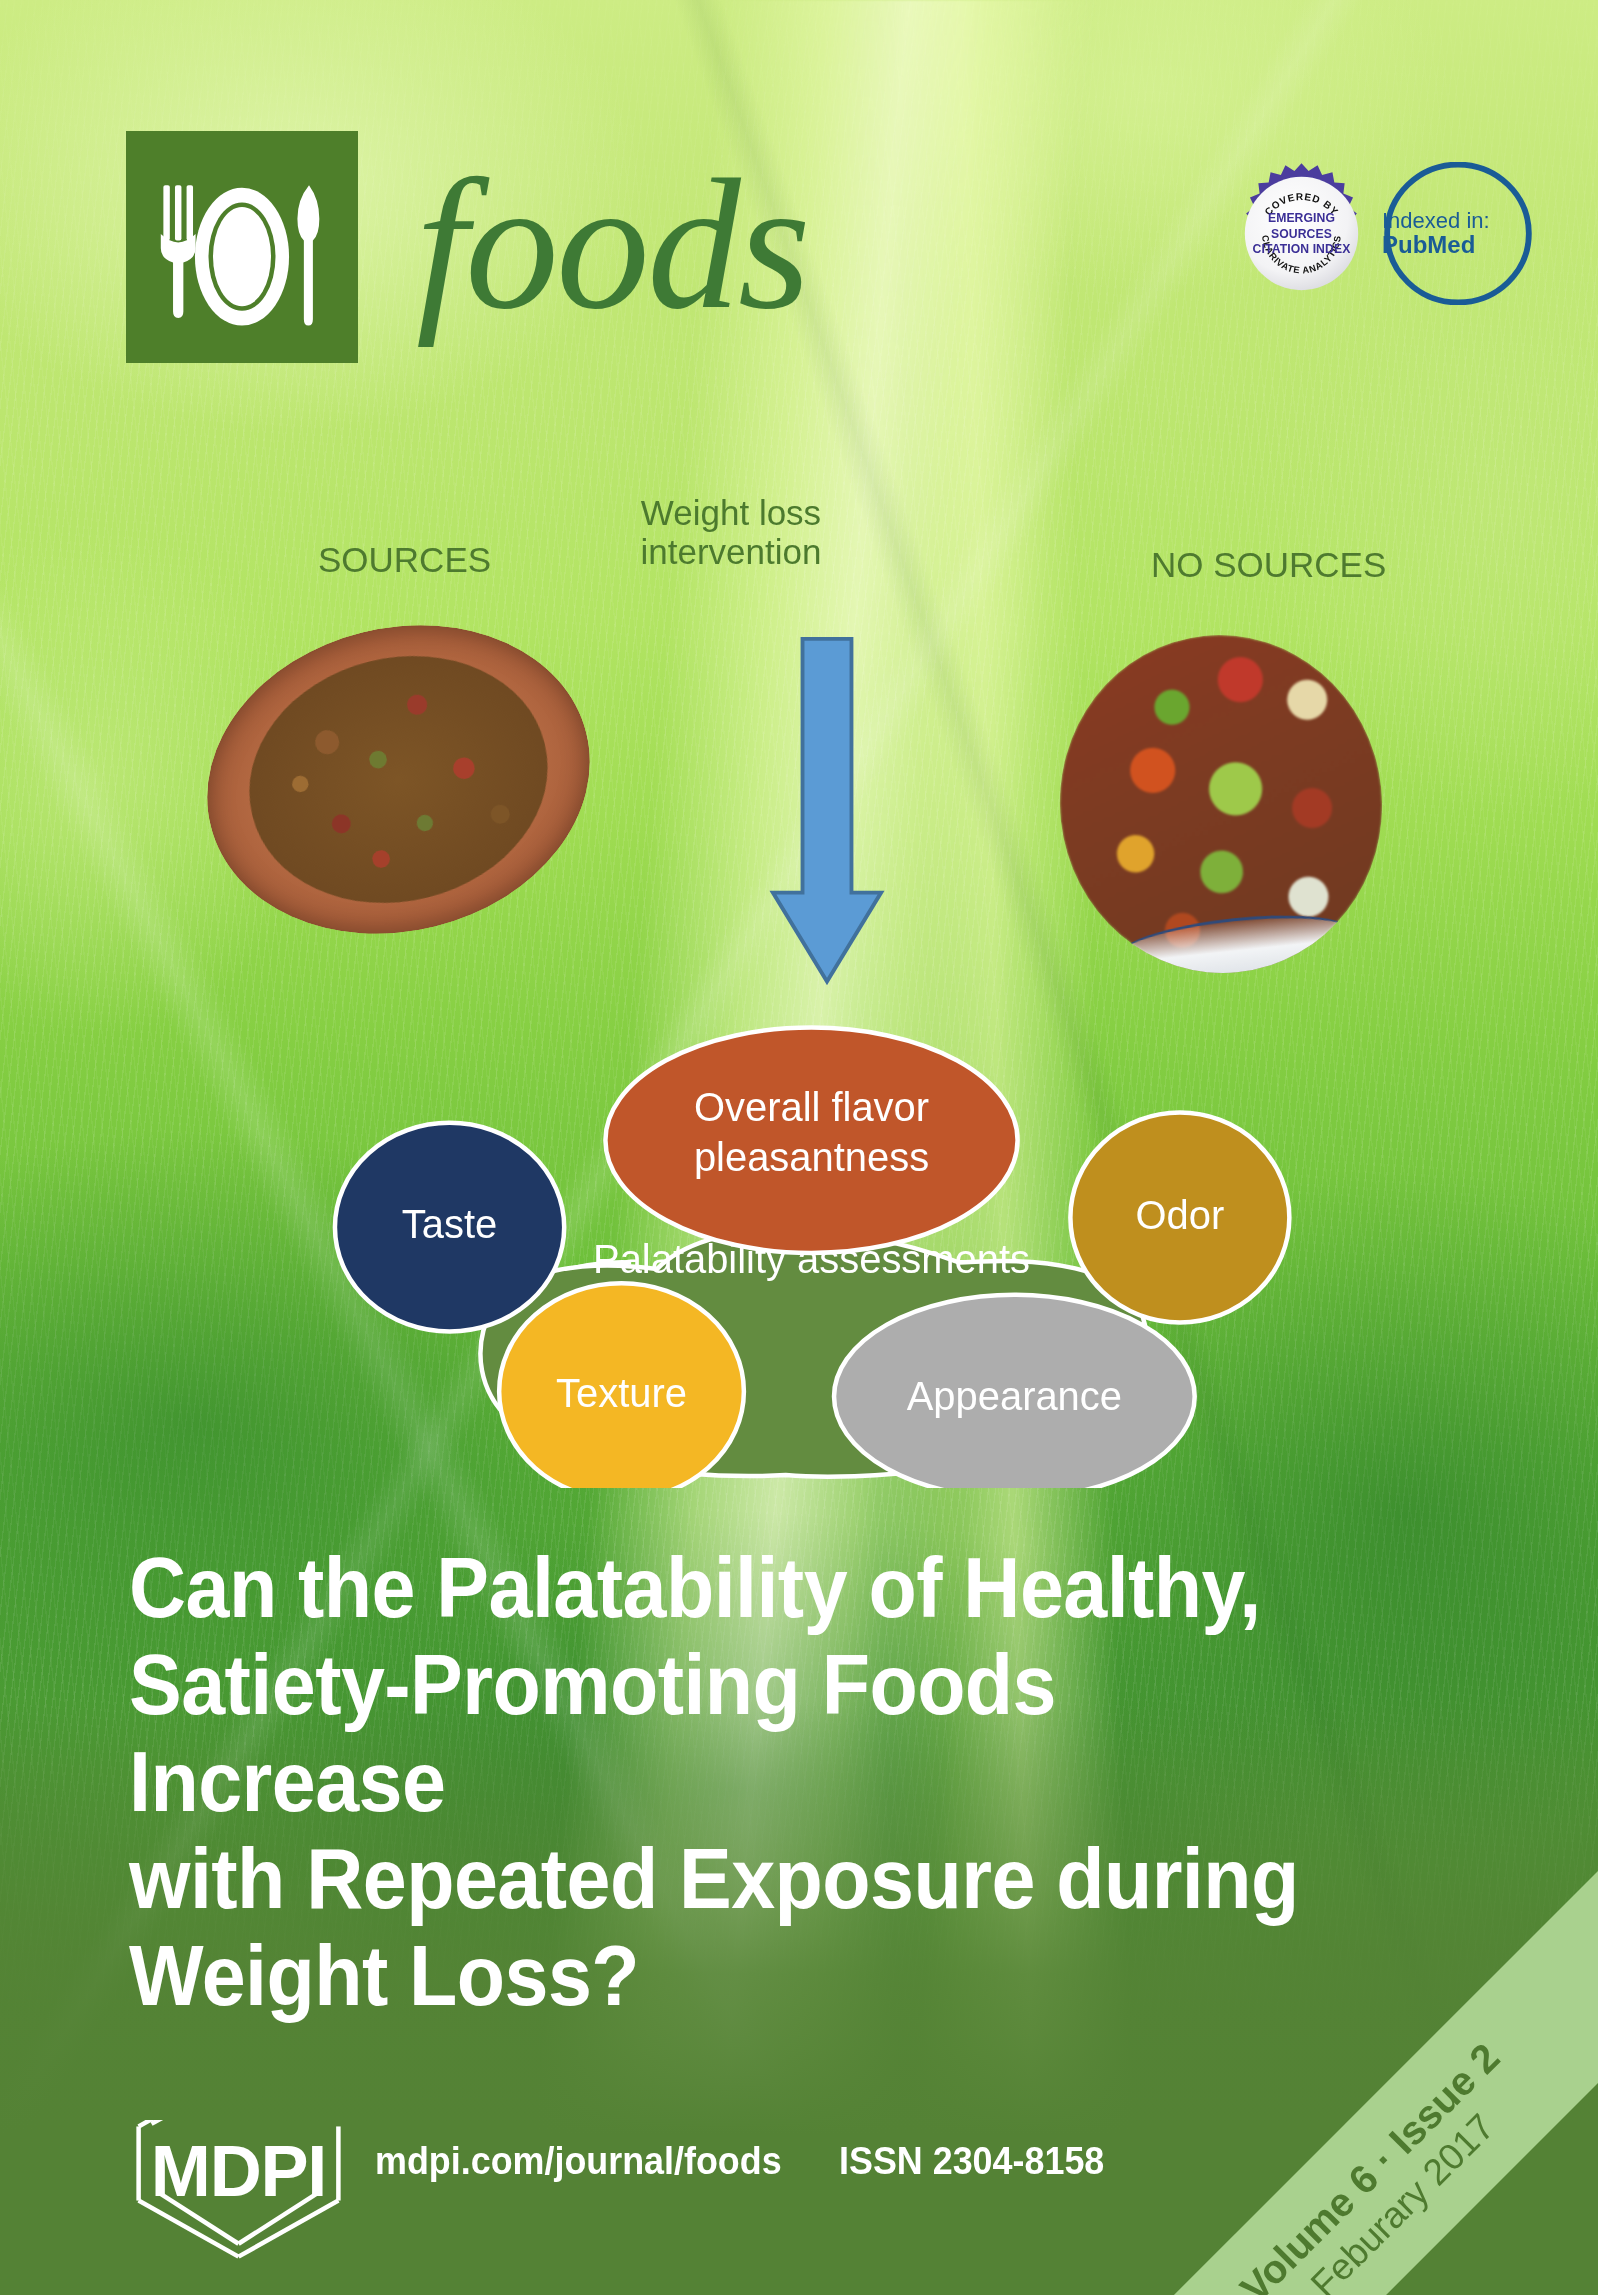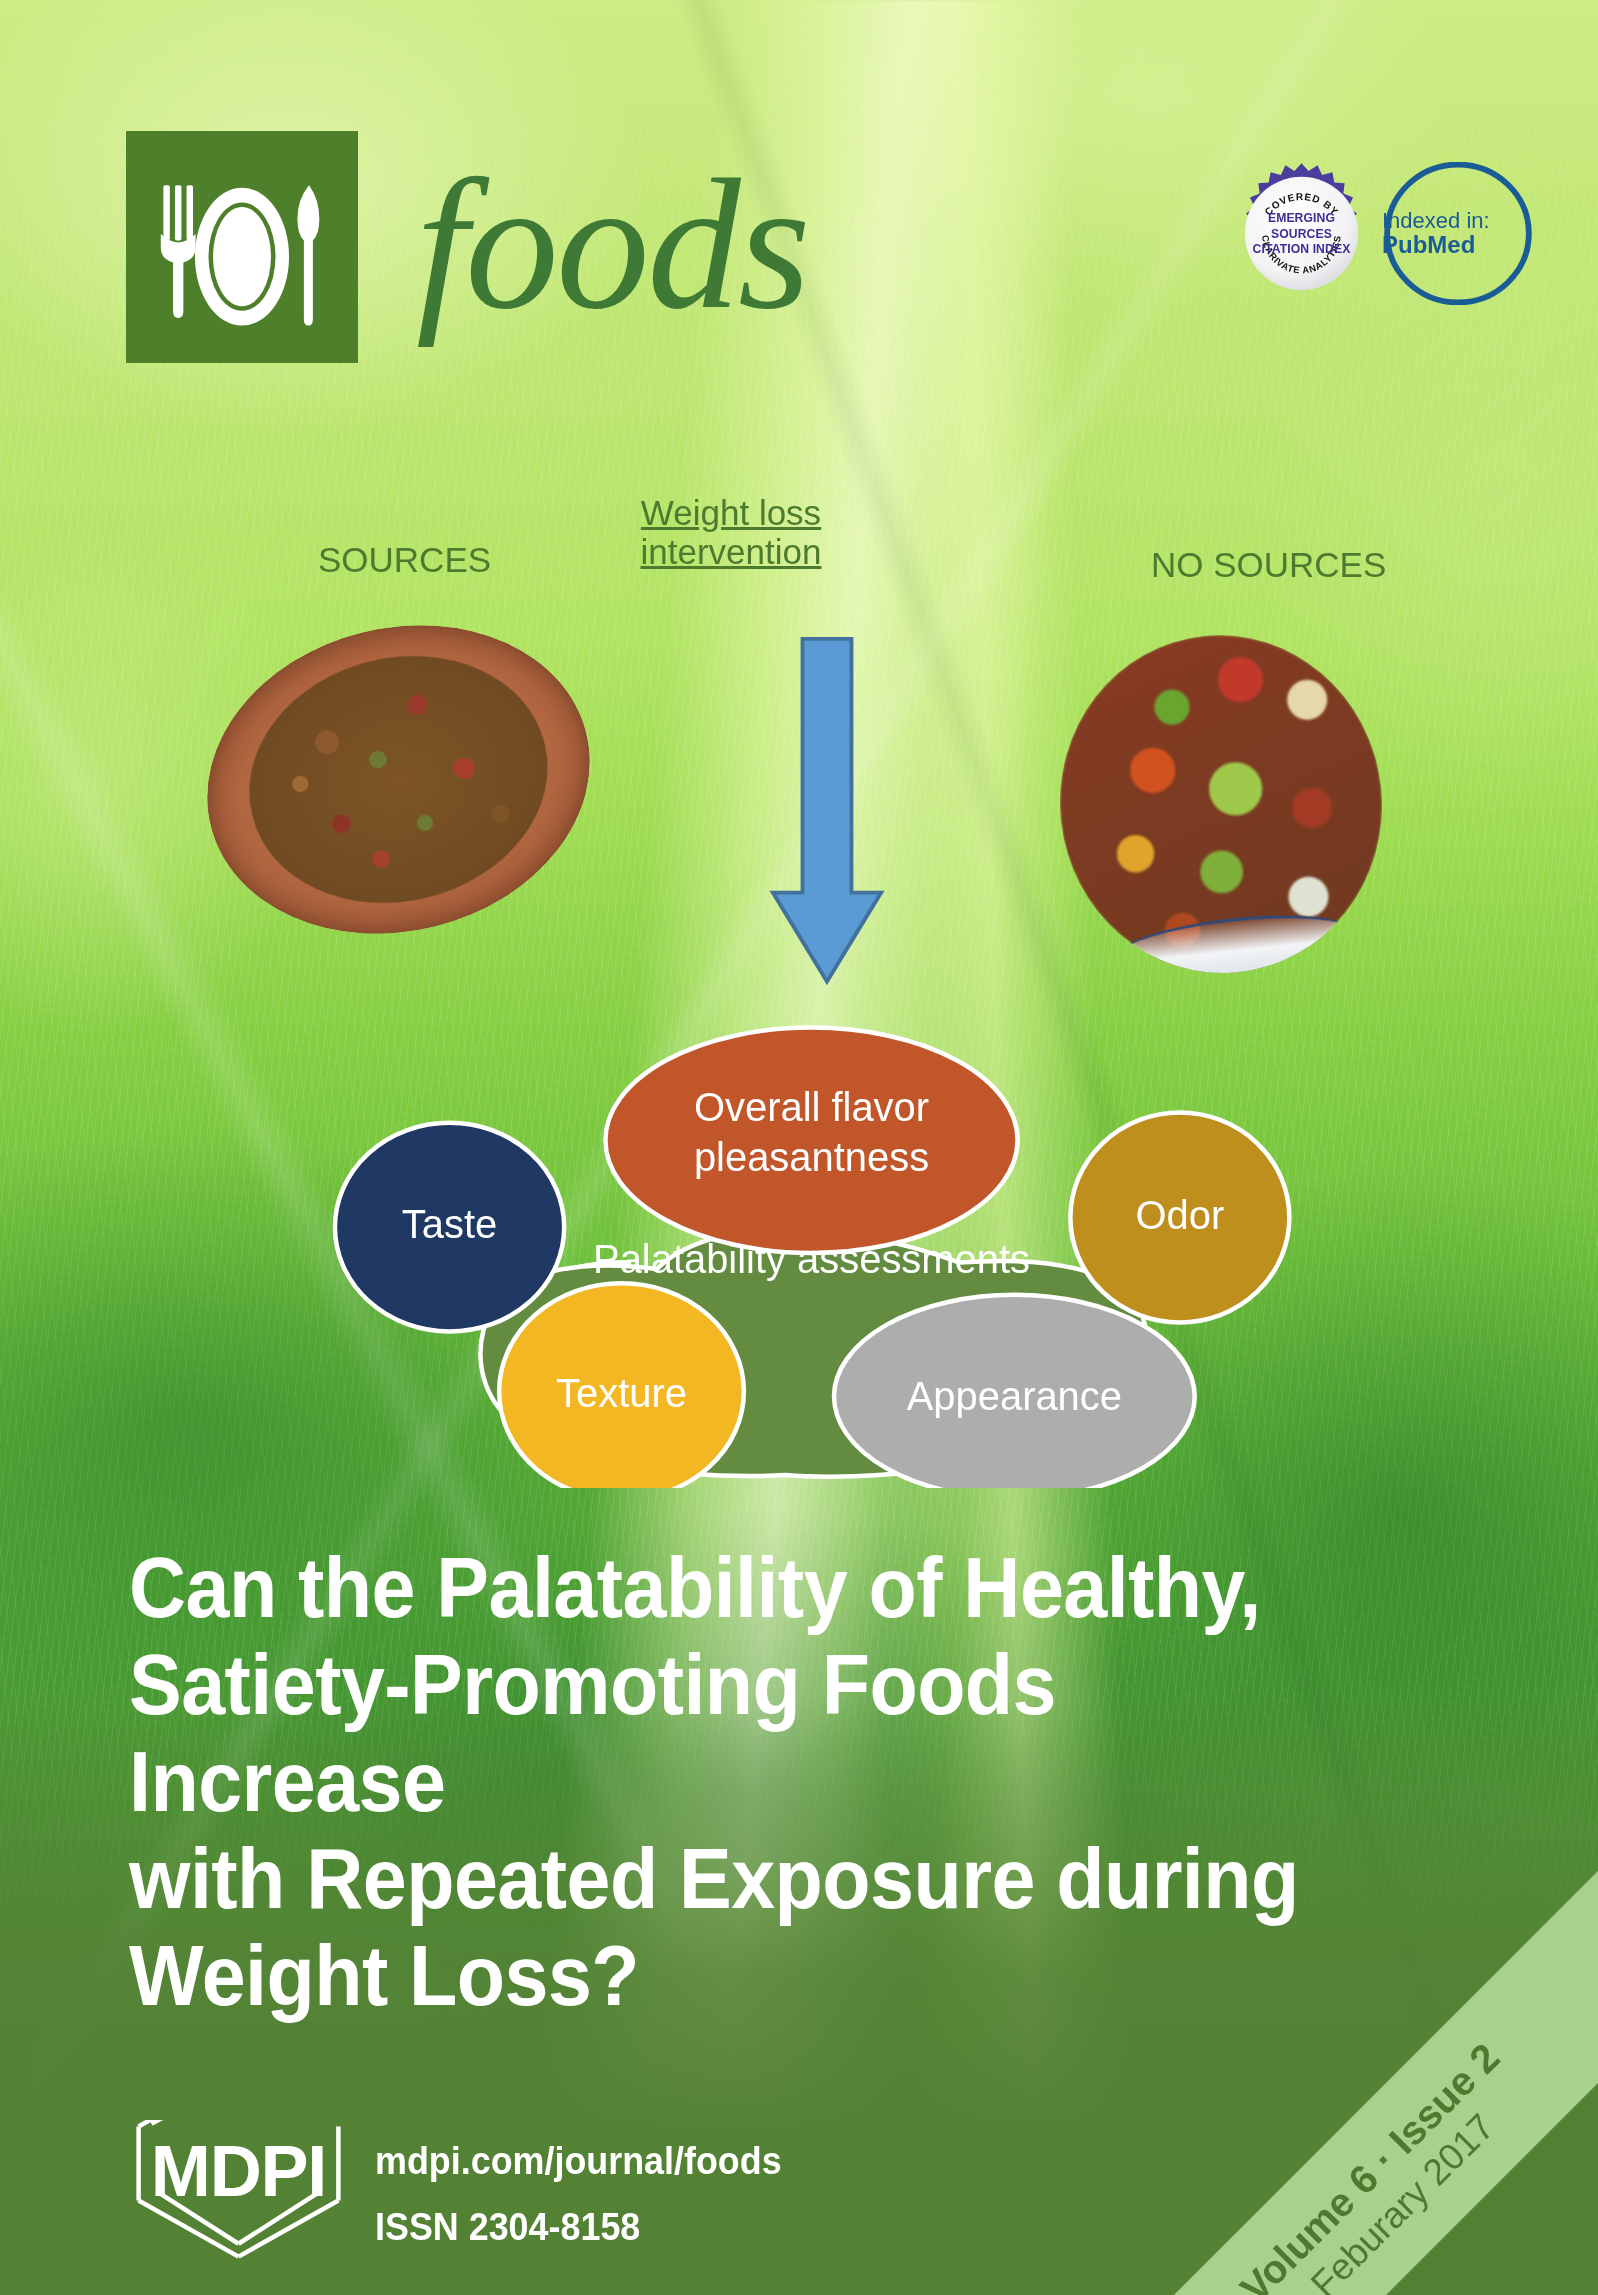--- a/index.html
+++ b/index.html
@@ -107,21 +107,21 @@
   .pm-top{font-size:22px;line-height:1.05;}
   .pm-main{font-size:24px;font-weight:bold;line-height:1.05;}
 
   
   .lbl{position:absolute;color:#4e7a2f;font-size:35px;white-space:nowrap;}
   .lbl-pulses{left:318px;top:540px;}
   .lbl-nopulses{left:1151px;top:545px;}
   .lbl-wli{
     left:731px;top:493px;width:271px;
     text-align:center;line-height:1.12;font-size:35px;
-    color:#4c7a2e;transform:translateX(-50%);text-decoration:underline;
+    color:#4c7a2e;transform:translateX(-50%);
   }
 
   .photo{position:absolute;border-radius:50%;overflow:hidden;}
   .photo-pulses{
     left:205px;top:628px;width:387px;height:303px;
     transform:rotate(-14deg);
     border-radius:50%;
   }
   .bowl{
     position:absolute;inset:0;border-radius:50%;
@@ -188,21 +188,21 @@
     font-size:85px;
     line-height:1.14;
     letter-spacing:-0.6px;
     transform:scaleX(.93);
     transform-origin:left top;
   }
 
   
   .footer{position:absolute;left:132px;top:2120px;display:flex;align-items:flex-start;gap:30px;}
   .mdpi-logo{width:213px;height:145px;}
-  .footer-text{display:flex;flex-direction:column;gap:22px;margin-top:19.3px;color:#fff;}
+  .footer-text{display:flex;flex-direction:row;gap:22px;margin-top:19.3px;color:#fff;}
   .footer-text div{
     font-family:"Liberation Sans Narrow","Liberation Sans",sans-serif;
     font-weight:bold;font-size:39px;letter-spacing:0px;
     transform:scaleX(.92);transform-origin:left center;
   }
 
   
   .ribbon{position:absolute;right:0;bottom:0;width:451px;height:451px;overflow:hidden;pointer-events:none;}
   .ribbon-band{
     position:absolute;

